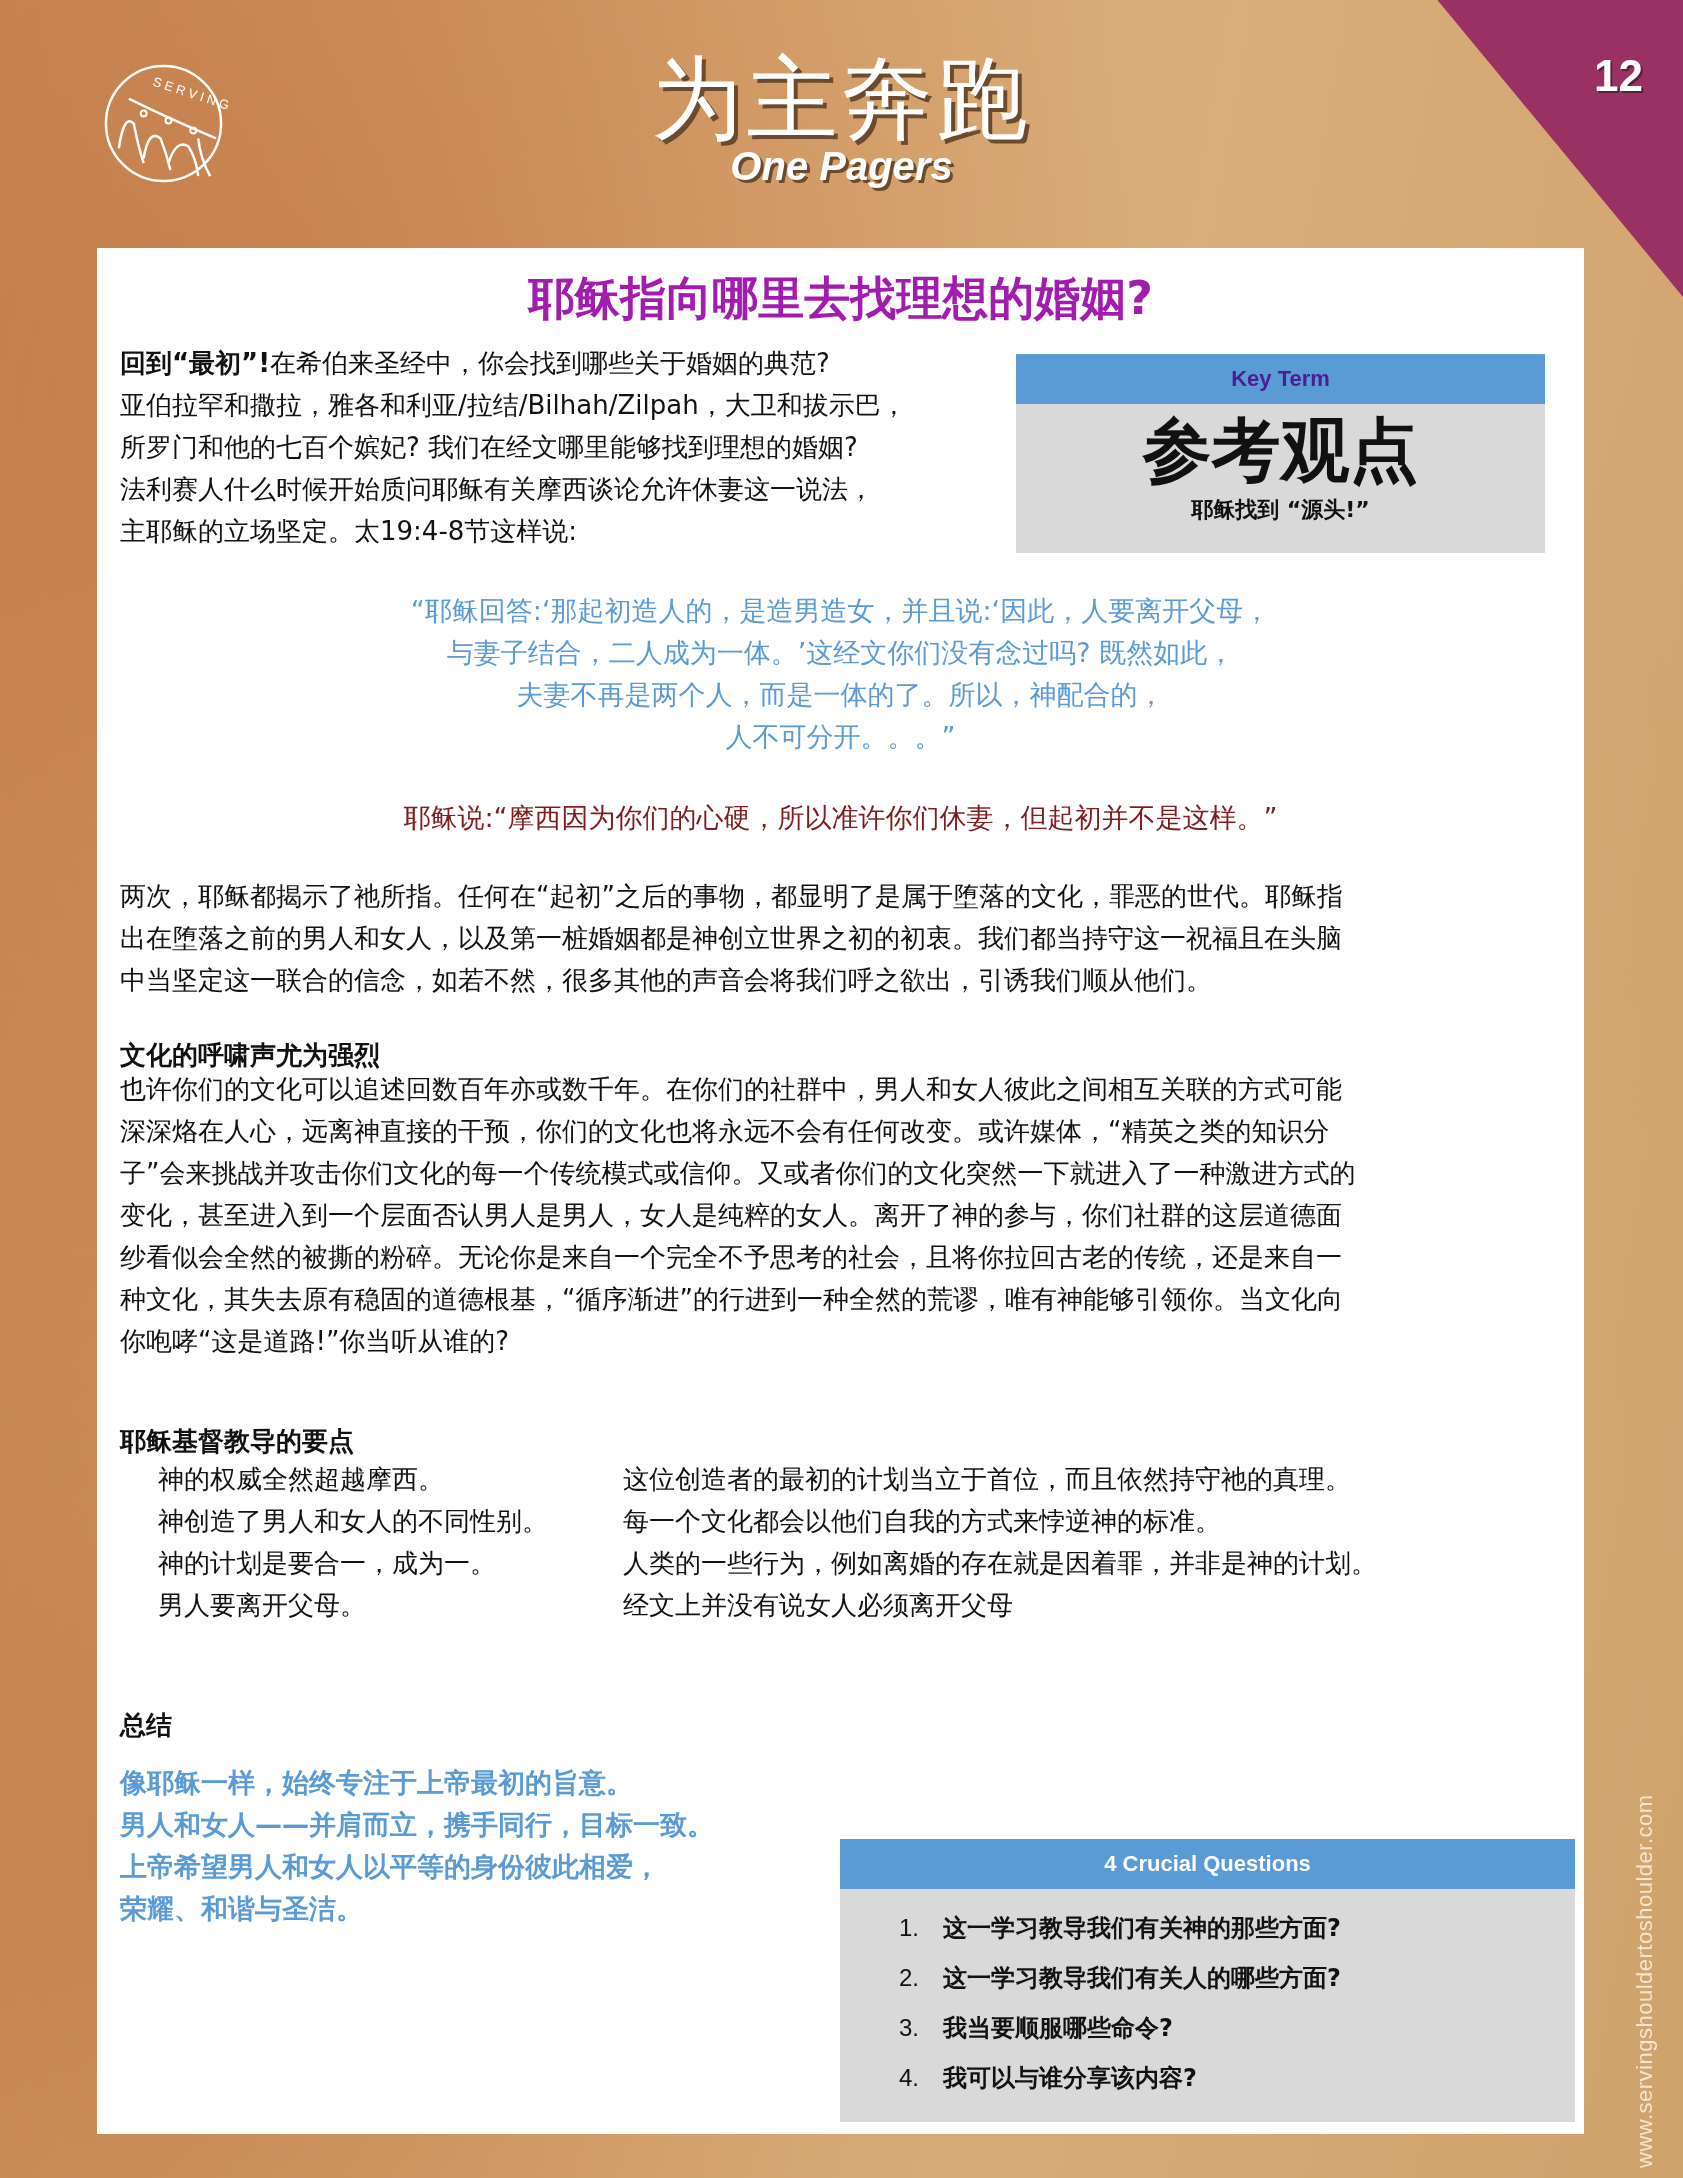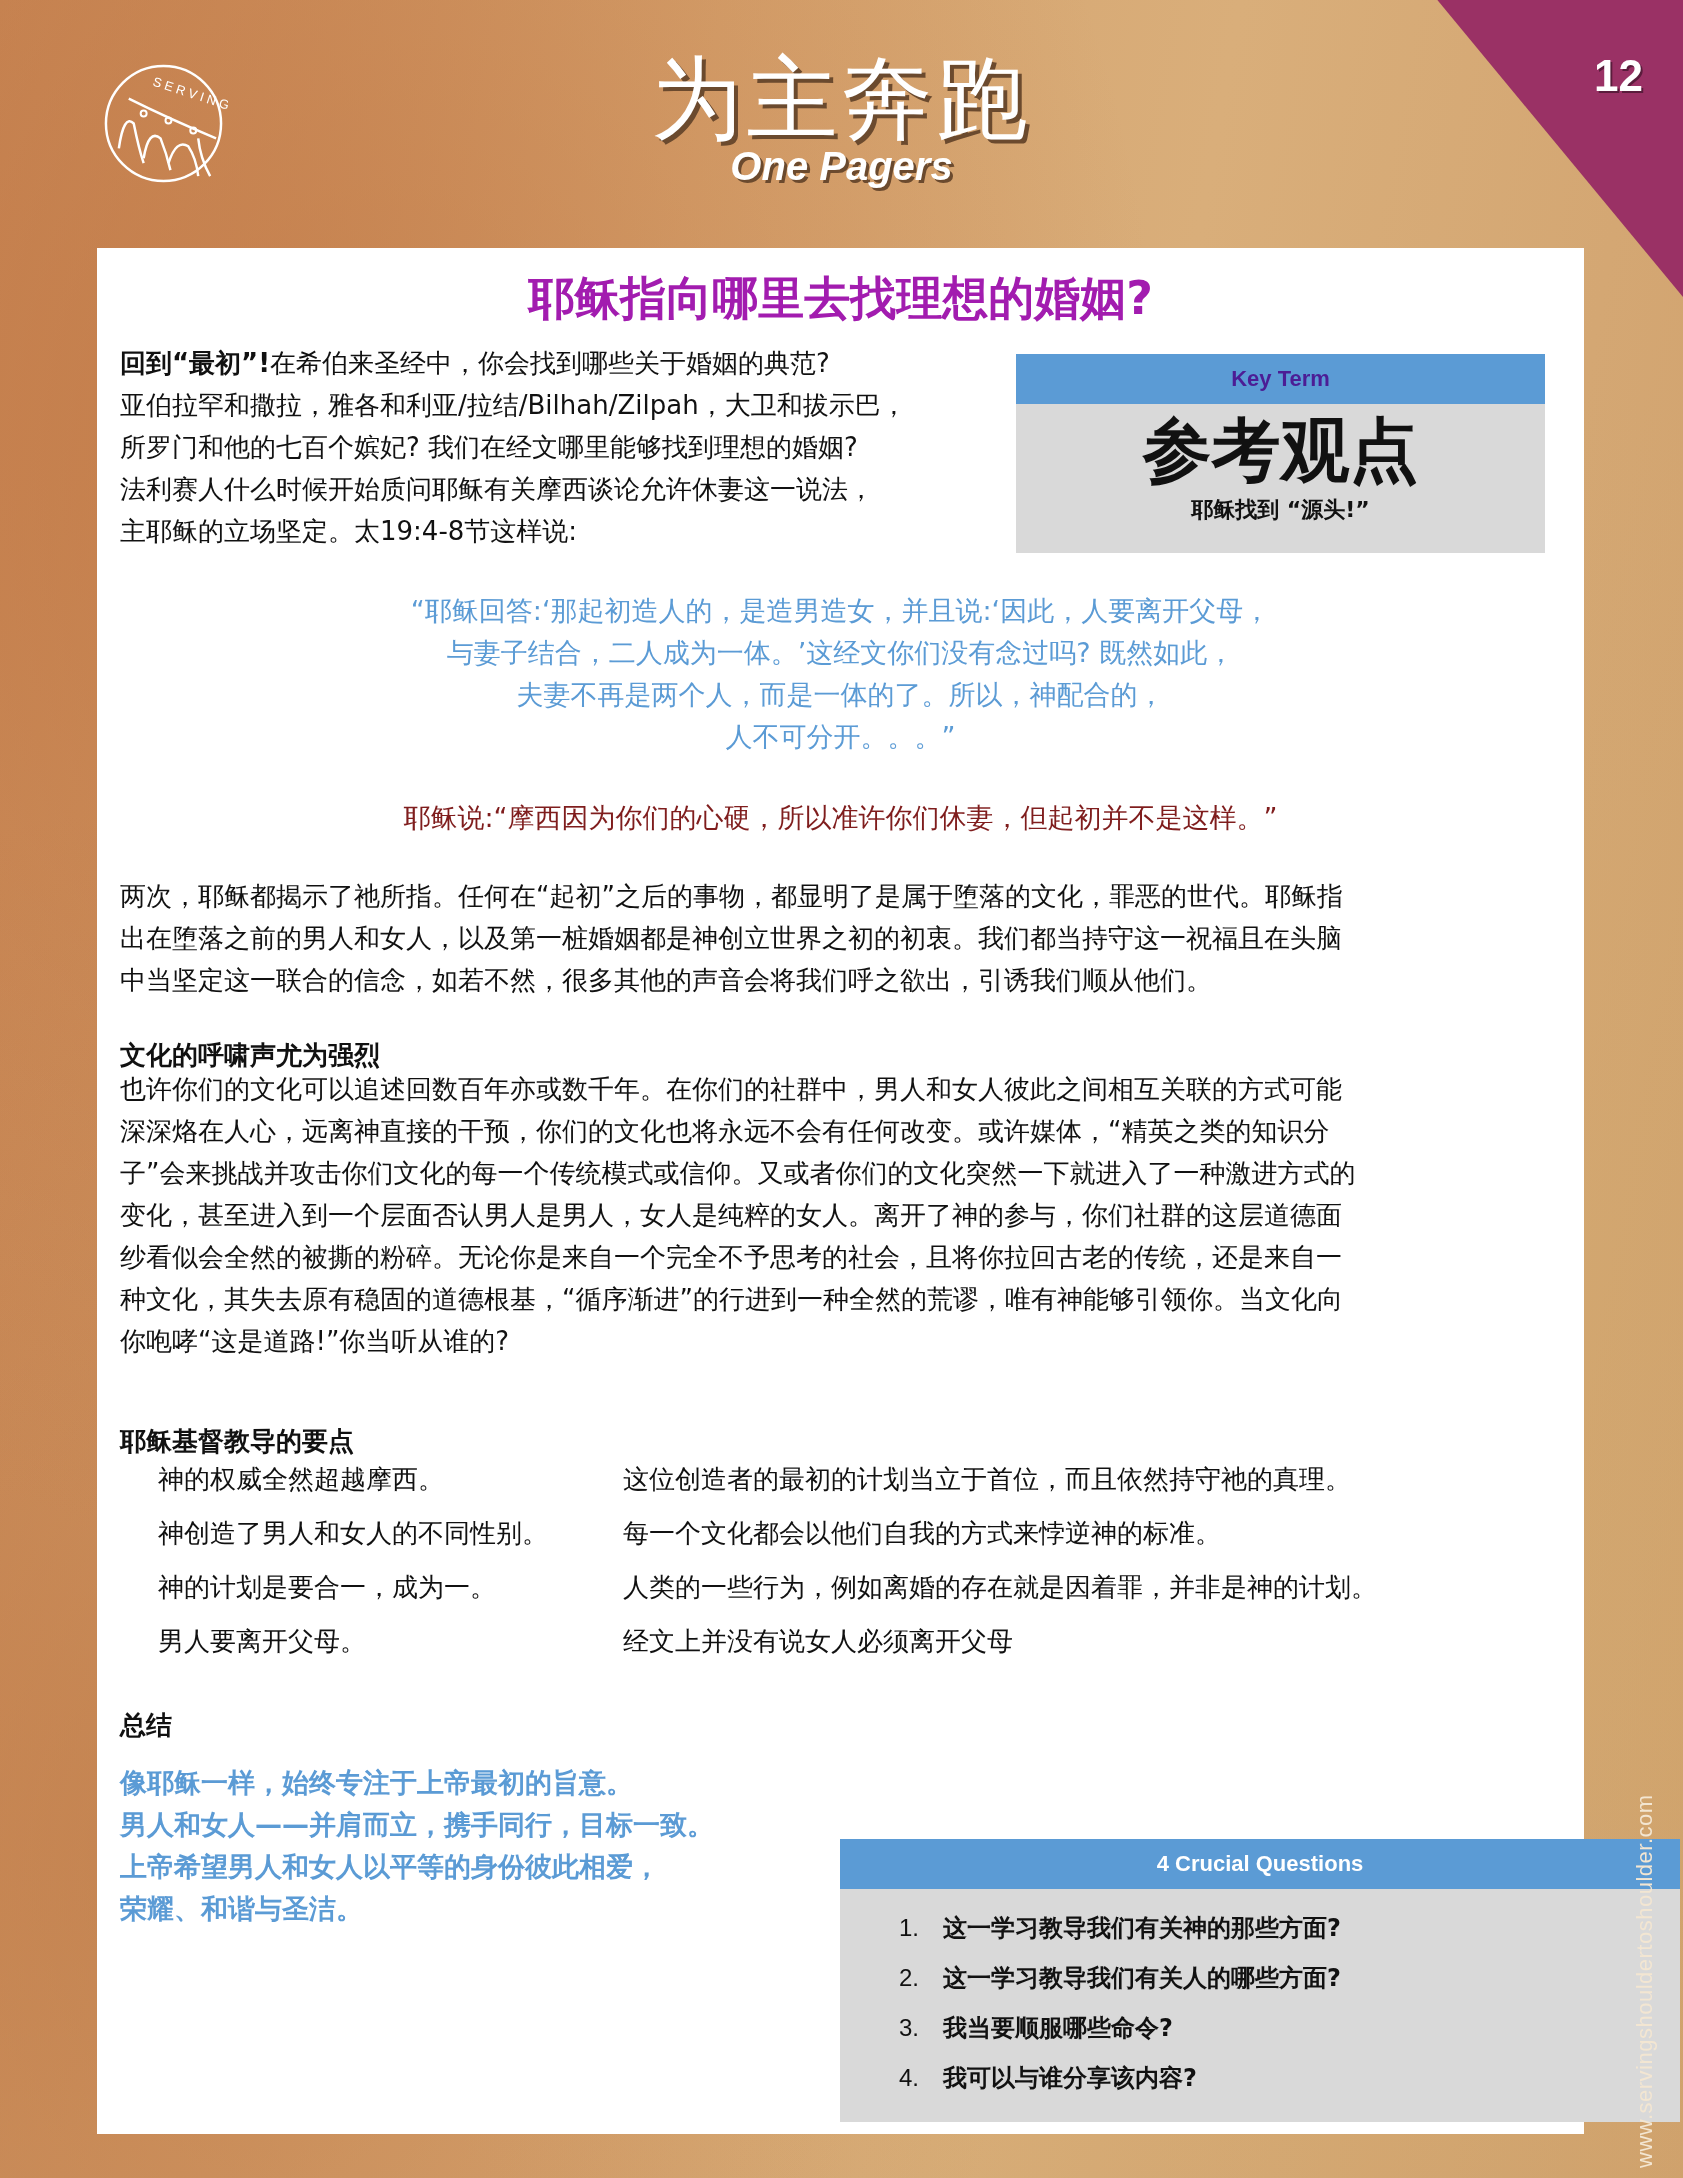--- a/index.html
+++ b/index.html
@@ -73,29 +73,29 @@
     color:#7f1d1d; font-size:27px; line-height:42px;
   }
   .para {
     position:absolute; left:23px; width:1445px; font-size:26px; line-height:42px; color:#111;
   }
   .section-head {
     position:absolute; left:23px; font-size:26px; font-weight:bold; color:#111;
   }
   .points {
     position:absolute; left:61px; top:1210px; width:1406px;
-    display:grid; grid-template-columns: 465px 1fr; row-gap:12px; font-size:26px; line-height:42px; color:#111;
+    display:grid; grid-template-columns: 465px 1fr; row-gap:0; font-size:26px; line-height:42px; color:#111;
   }
   .summary-head { top:1460px; }
   .summary {
     position:absolute; left:23px; top:1498px; width:693px;
     color:#5b9bd5; font-size:27px; font-weight:bold; line-height:42px;margin-top:16px;
   }
   .questions {
-    position:absolute; left:743px; top:1591px; width:840px; height:283px;
+    position:absolute; left:743px; top:1591px; width:735px; height:283px;
     background:#d9d9d9;
   }
   .questions .q-head {
     height:50px; background:#5b9bd5; color:#fff; text-align:center;
     font-family:"Liberation Sans", sans-serif; font-weight:bold; font-size:22px; line-height:50px;
   }
   .questions ol { list-style:none; margin:14px 0 0 0; padding:0 0 0 59px; }
   .questions li { font-size:24px; line-height:50px; color:#111; display:flex; }
   .questions .qn { width:44px; font-family:"Liberation Sans", sans-serif; font-weight:normal; }
   .questions .qt { font-weight:bold; }

